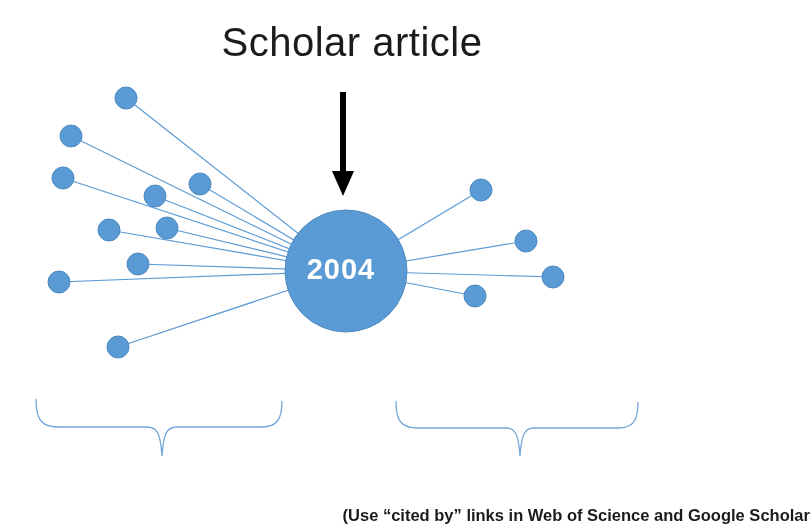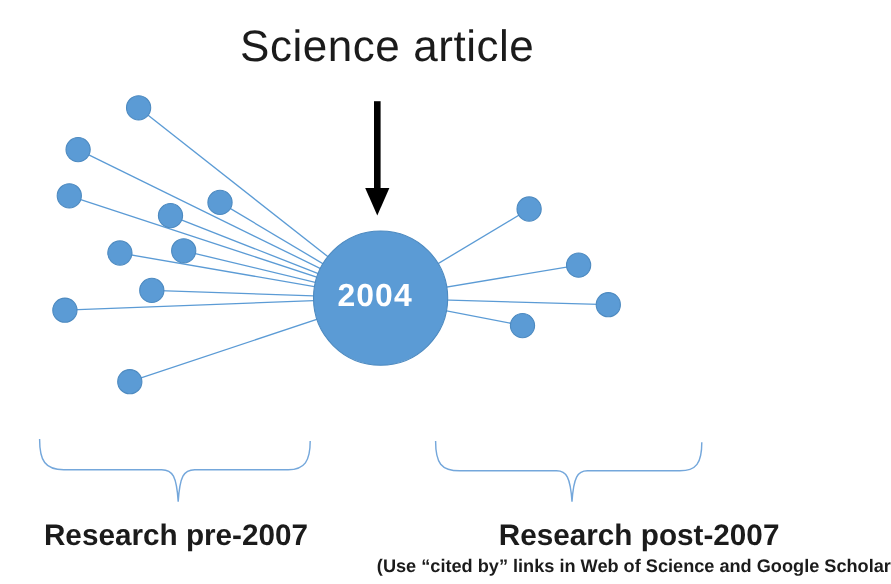--- a/index.html
+++ b/index.html
@@ -123,23 +123,21 @@
       <polygon id="arrow-head" points="332,171 354,171 343,196" fill="#000000"></polygon>
     </g>
 
     <path class="brace" d="M 36 399 C 36 419 41 427 58 427 L 147 427 C 157 427 160.5 433 162 456
          C 163.5 433 167 427 177 427 L 262 427 C 277 427 282 419 282 401" stroke="#74a7db"></path>
 
     <path class="brace" d="M 396 401 C 396 421 401 428 418 428 L 506 428 C 515 428 518.5 434 520 456
          C 521.5 434 525 428 534 428 L 618 428 C 633 428 638 421 638 402" stroke="#74a7db"></path>
   </svg>
 
-  <div class="txt title" style="color: rgb(27, 27, 27);">Science article</div>
+  <div class="txt title" style="color: rgb(27, 27, 27);">Scholar article</div>
 
   <div class="txt center-label" style="color: rgb(255, 255, 255);">2004</div>
 
-  <div class="txt label-left" style="color: rgb(27, 27, 27);">Research pre-2007</div>
 
-  <div class="txt label-right" style="color: rgb(27, 27, 27);">Research post-2007</div>
 
   <div class="txt caption" style="color: rgb(27, 27, 27);">(Use “cited by” links in Web of Science and Google Scholar)</div>
 
 </div>
 
 </body></html>

